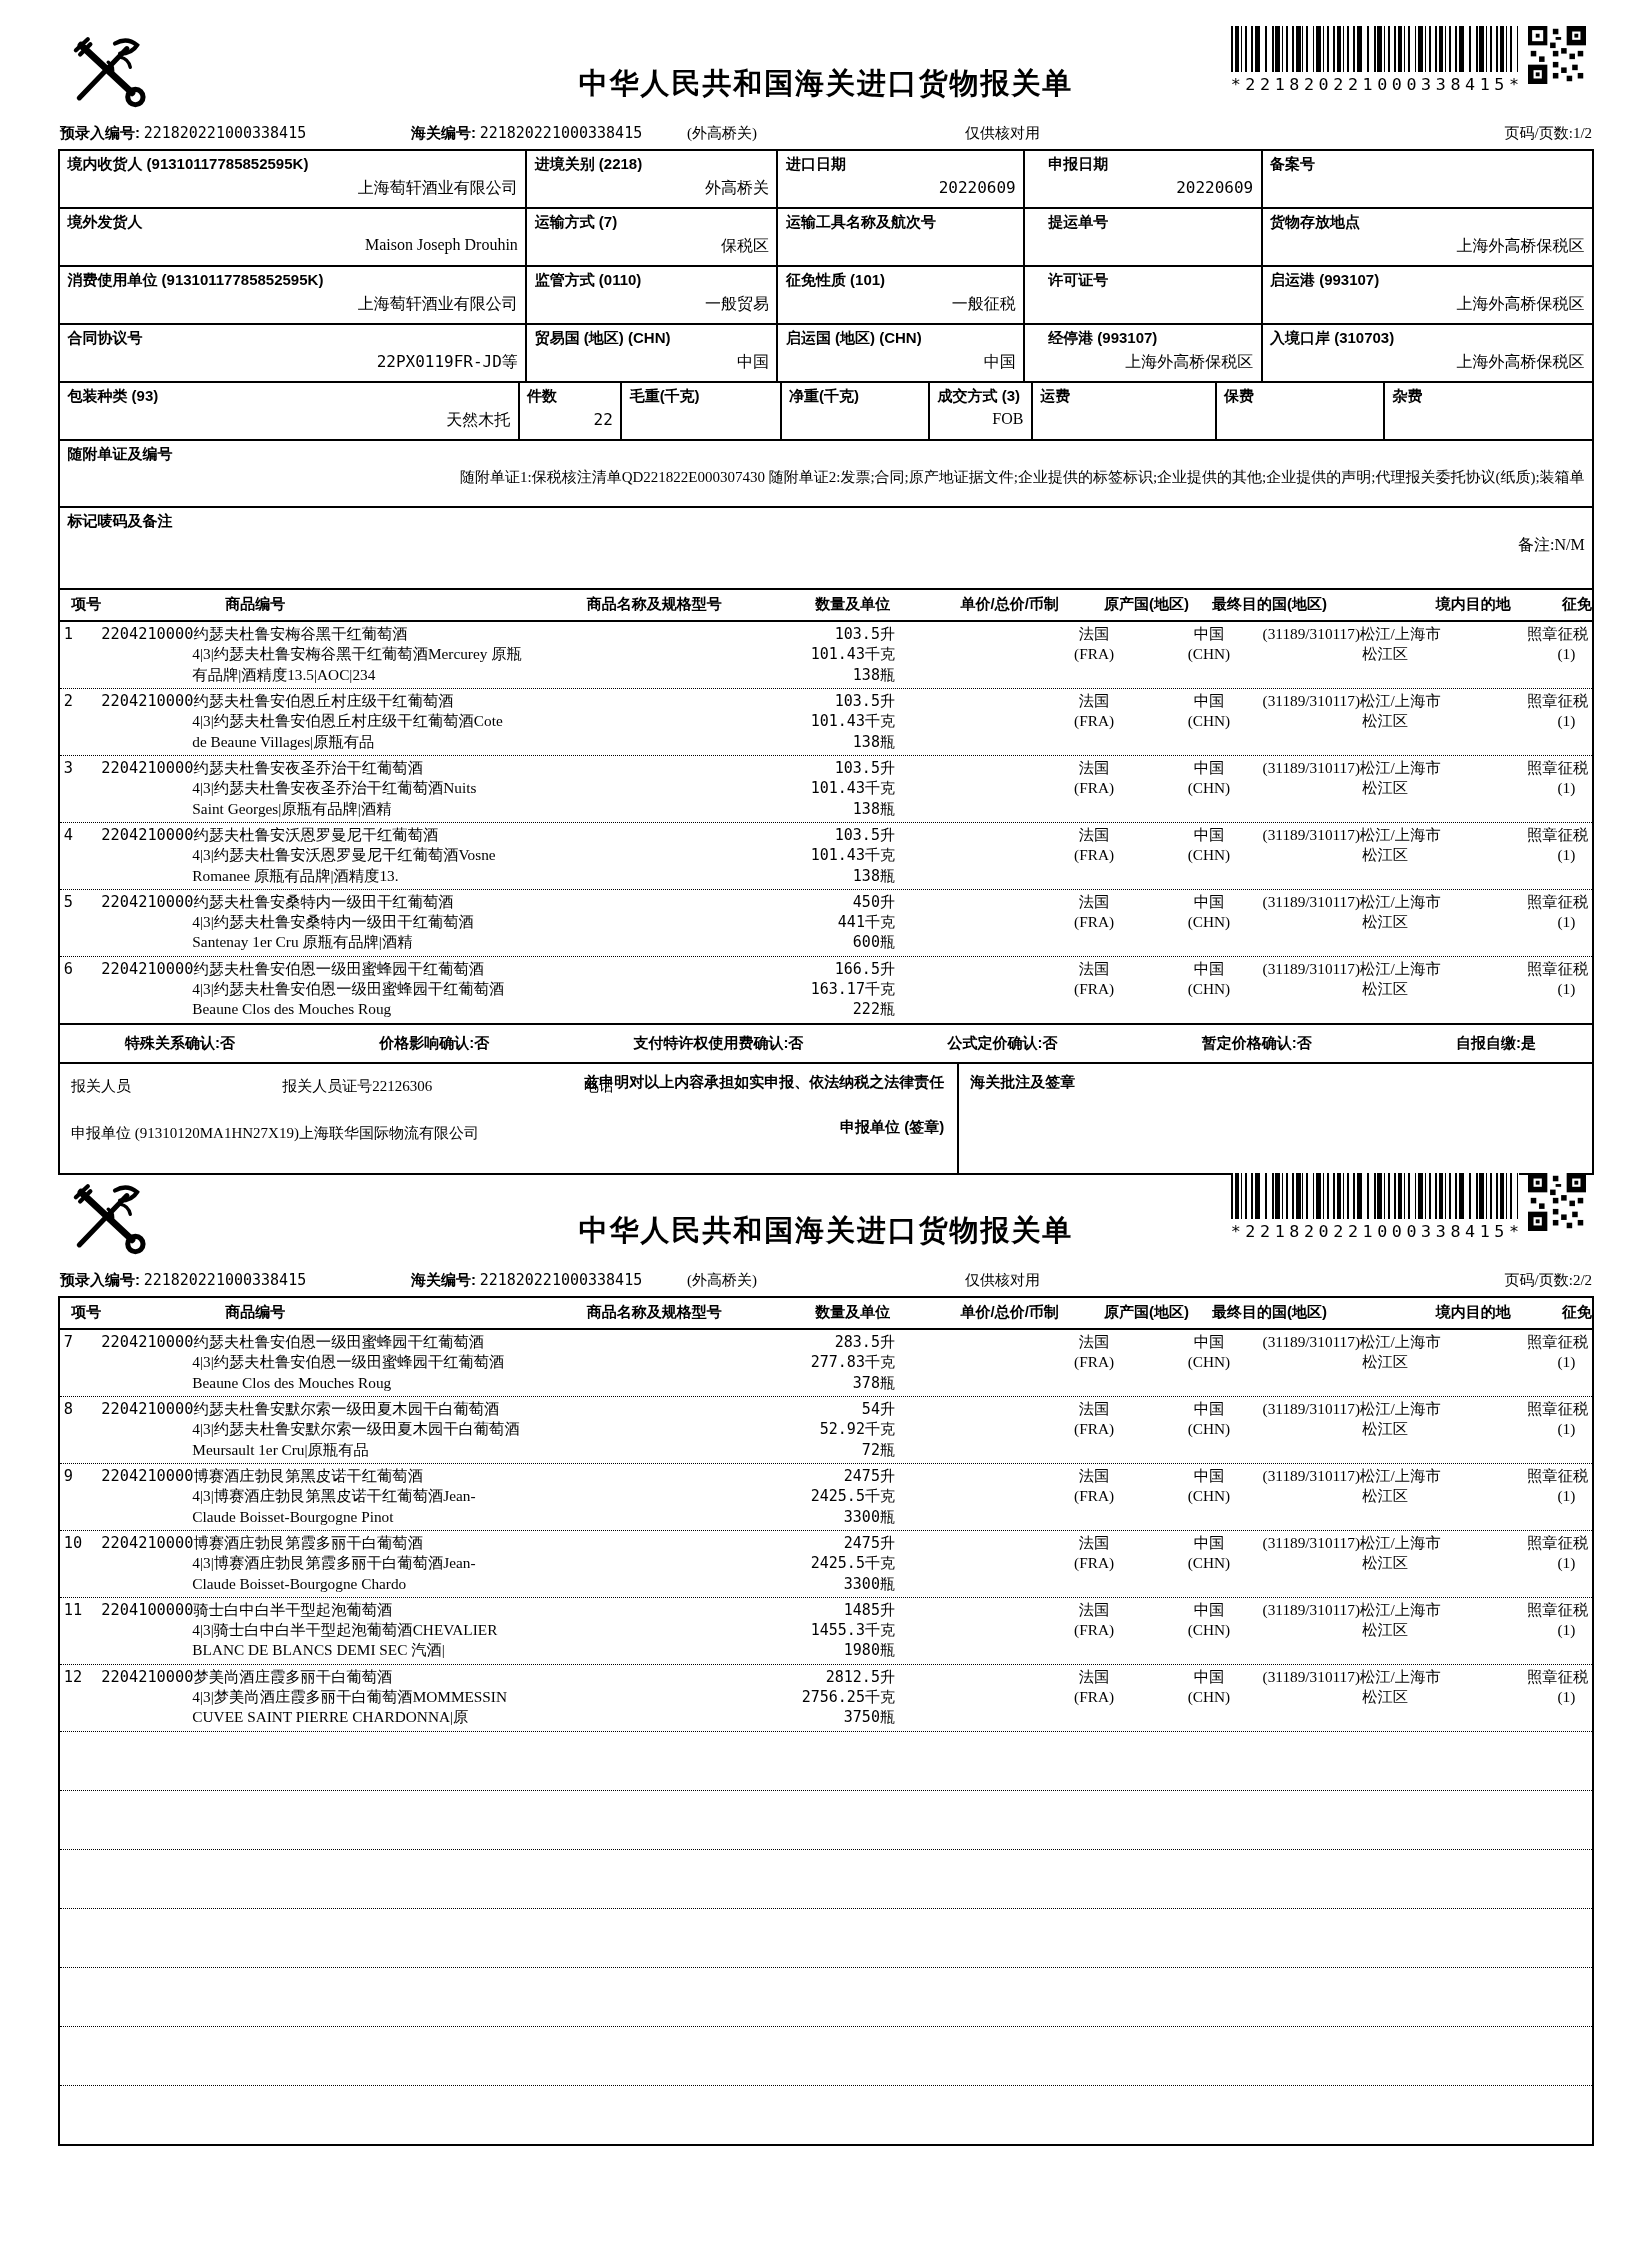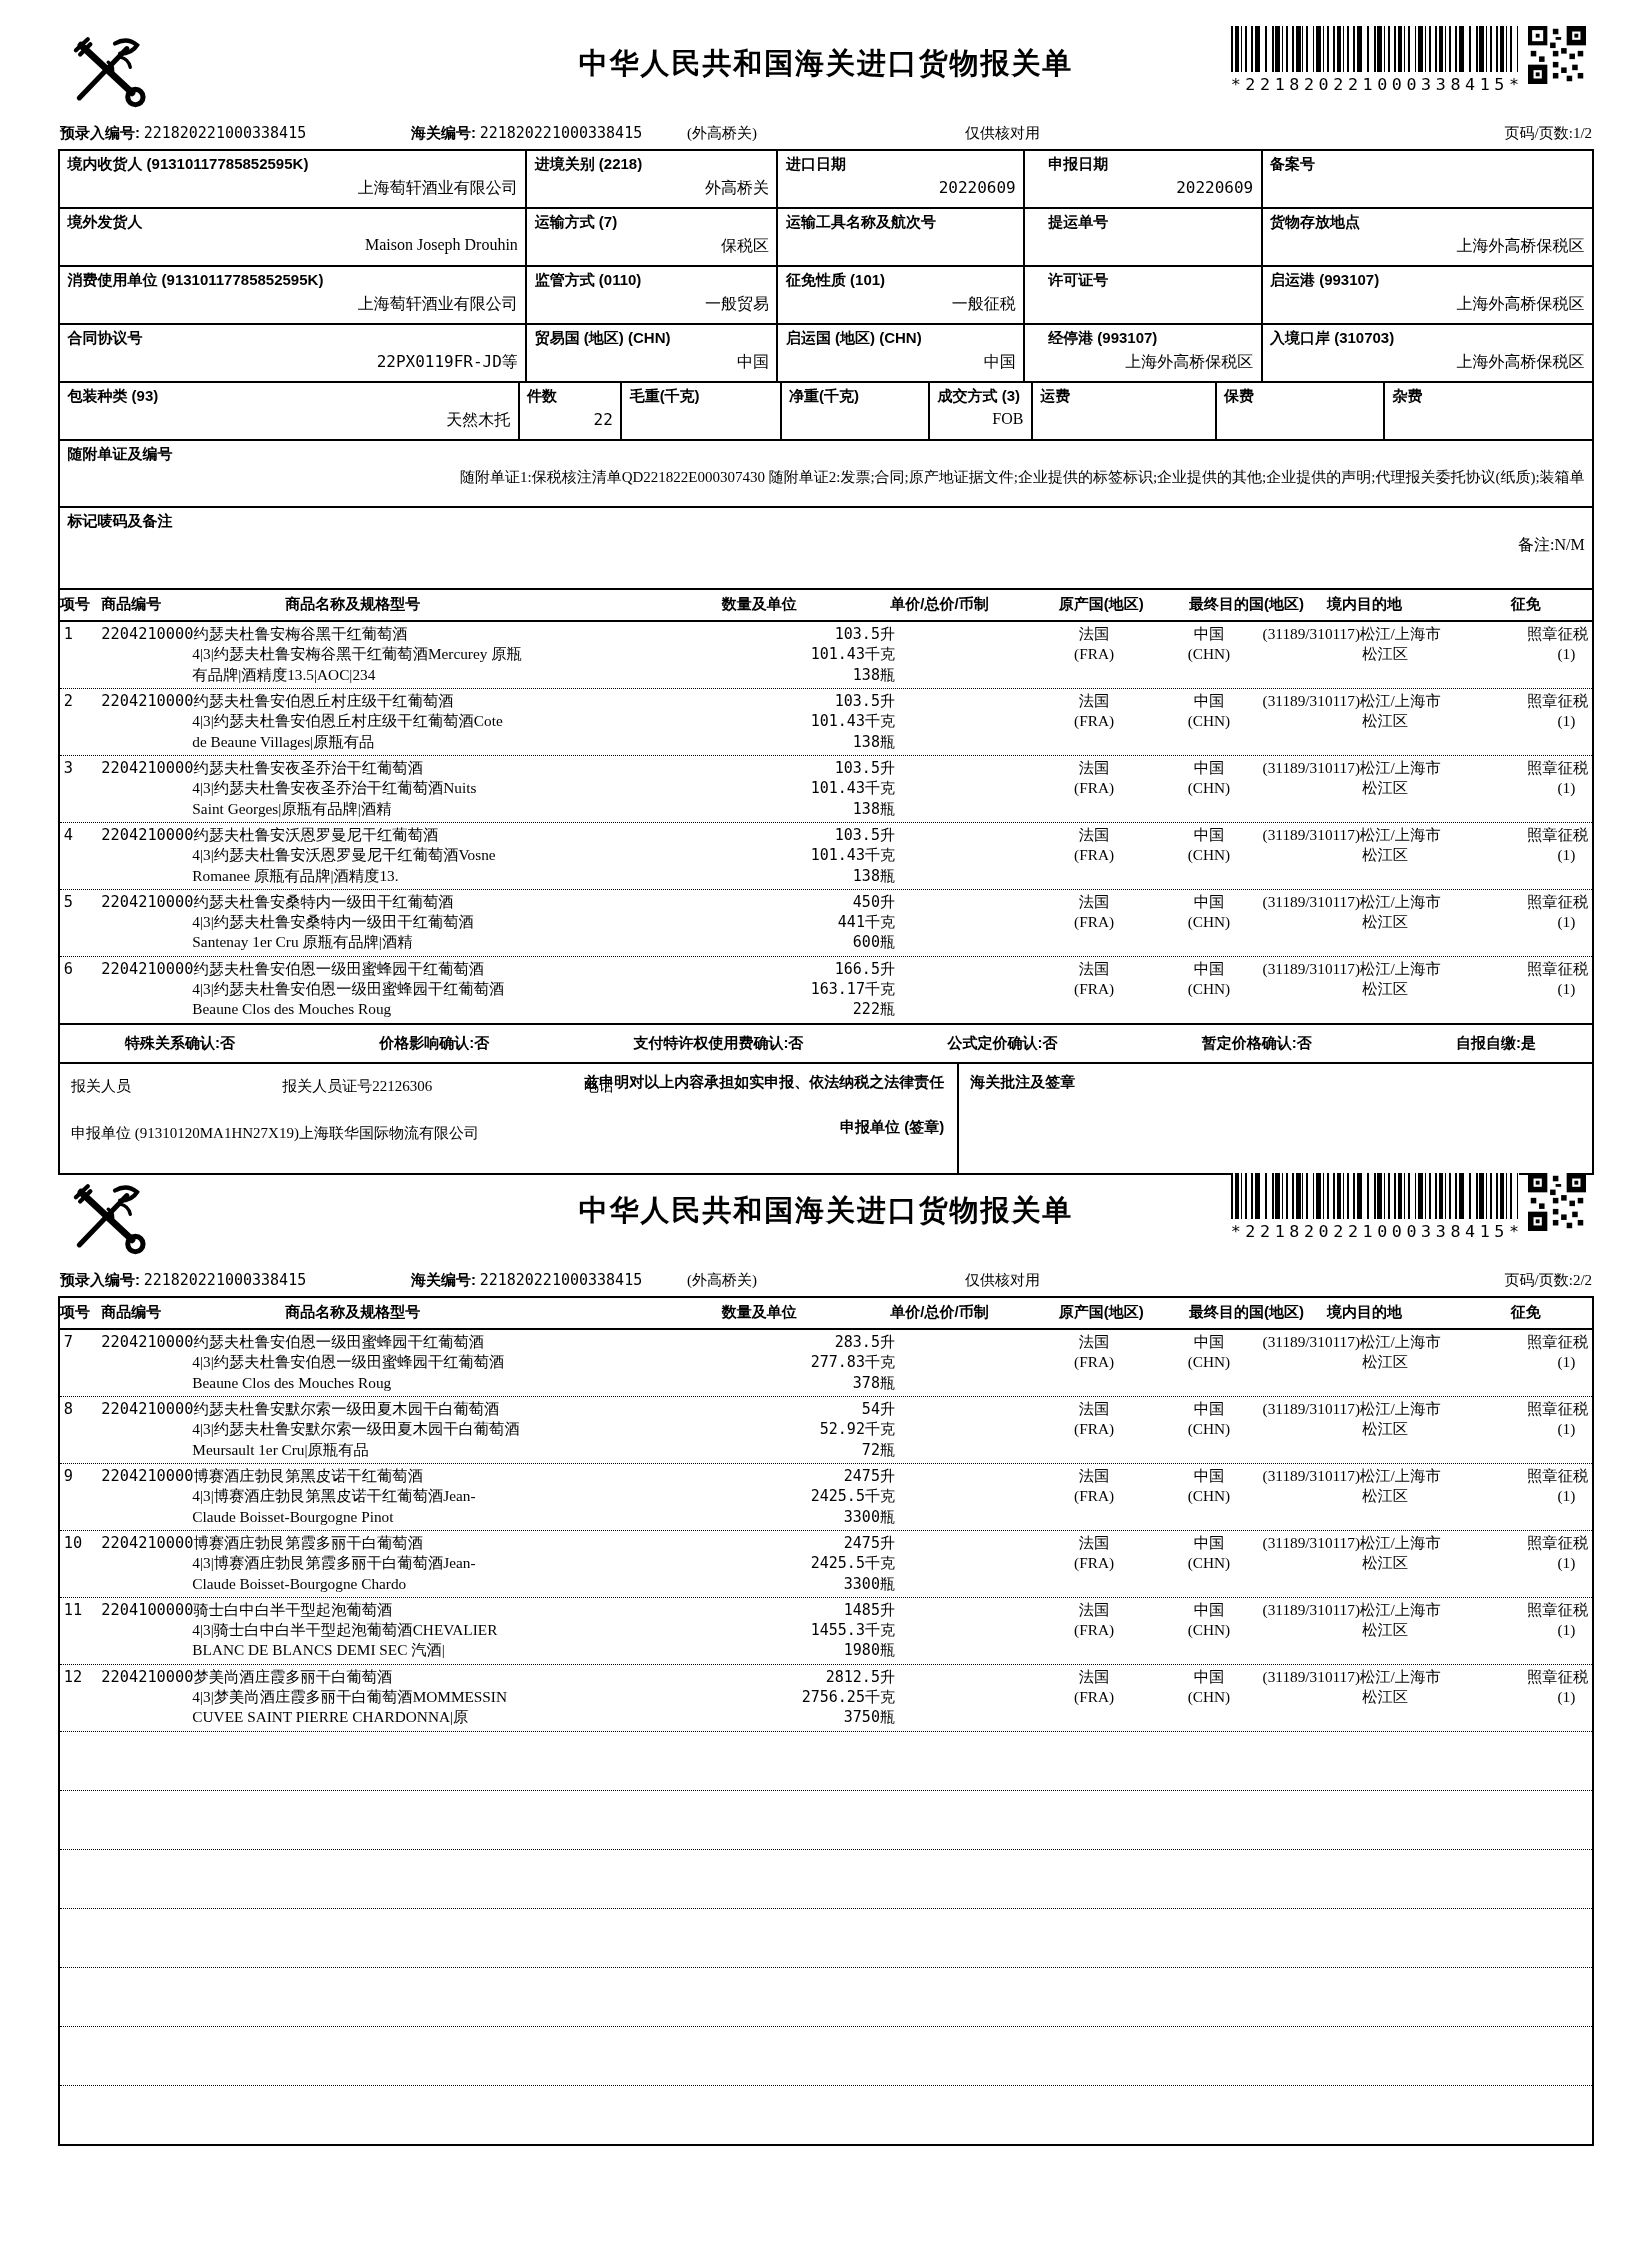--- a/index.html
+++ b/index.html
@@ -5,21 +5,21 @@
   html,body{margin:0;padding:0;background:#ffffff;}
   .sheet{position:relative;width:1651px;height:2268px;background:#fff;color:#000;
          font-family:"Liberation Serif","DejaVu Serif",serif;}
   .page{position:absolute;left:58px;width:1536px;}
   #page1{top:26px;}
   #page2{top:1173px;}
 
   
   .hd{position:relative;height:89px;}
   .emblem{position:absolute;left:5.6px;top:1.9px;}
-  .title{position:absolute;left:50%;transform:translateX(-50%);top:18px;
+  .title{position:absolute;left:50%;transform:translateX(-50%);top:38px;
          font-family:"Liberation Sans","DejaVu Sans",sans-serif;font-weight:bold;
          font-size:29px;letter-spacing:1.9px;white-space:nowrap;}
   .codes{position:absolute;right:8px;top:0;display:flex;gap:9.3px;align-items:flex-start;}
   .bcwrap{width:288px;}
   .bars{width:288px;height:46px;background:repeating-linear-gradient(90deg,
         #000 0 1.9px,#fff 1.9px 3.7px,#000 3.7px 8.3px,#fff 8.3px 10.2px,#000 10.2px 11px,
         #fff 11px 14px,#000 14px 16px,#fff 16px 20.4px);}
   .bctext{font-family:"DejaVu Sans Mono",monospace;font-size:16.7px;letter-spacing:4.6px;
           text-align:center;margin-top:1.9px;white-space:nowrap;}
 
@@ -41,21 +41,21 @@
   .w-a{width:30.5%;} .w-b{width:16.4%;} .w-c{width:16.1%;} .w-d{width:15.5%;padding-left:23px;} .w-e{width:21.5%;}
   .p-a{width:30%;} .p-b{width:6.7%;} .p-c{width:10.4%;} .p-d{width:9.7%;}
   .p-e{width:6.7%;} .p-f{width:12%;} .p-g{width:11%;} .p-h{width:13.5%;}
   .docsrow{padding:3.7px 7.4px;border-bottom:2.8px solid #000;min-height:67px;box-sizing:border-box;}
   .docsrow .fval{font-size:15px;}
   .marksrow{padding:3.7px 7.4px;border-bottom:2.8px solid #000;min-height:82px;box-sizing:border-box;}
 
   
   .ghead{display:flex;border-bottom:2.8px solid #000;padding:5.6px 0;box-sizing:border-box;
          font-family:"Liberation Sans","DejaVu Sans",sans-serif;font-weight:bold;font-size:15px;}
-  .ghead span{text-align:left;}
+  .ghead span{text-align:right;}
   .g1{width:2.7%;} .g2{width:12%;} .g3{width:28.5%;} .g4{width:11%;} .g5{width:11%;}
   .g6{width:8.5%;} .g7{width:9%;} .g8{width:12%;} .g9{width:5.3%;}
   .irow{display:flex;border-bottom:1.9px dotted #000;padding:1.9px 0 2.8px 0;min-height:65px;
         box-sizing:border-box;font-size:15.3px;line-height:20.4px;}
   .c-no{width:2.7%;padding-left:3.7px;box-sizing:border-box;font-family:"DejaVu Sans Mono",monospace;}
   .c-name{width:43.3%;}
   .c-name .l1 .code{font-family:"DejaVu Sans Mono",monospace;}
   .c-name .l2{margin-left:91px;}
   .c-qty{width:8.5%;text-align:right;font-family:"DejaVu Sans Mono",monospace;font-size:15px;}
   .c-price{width:9%;}

